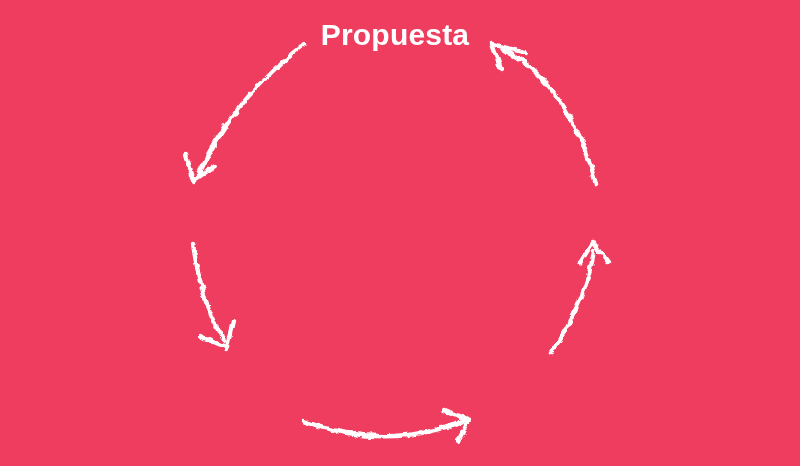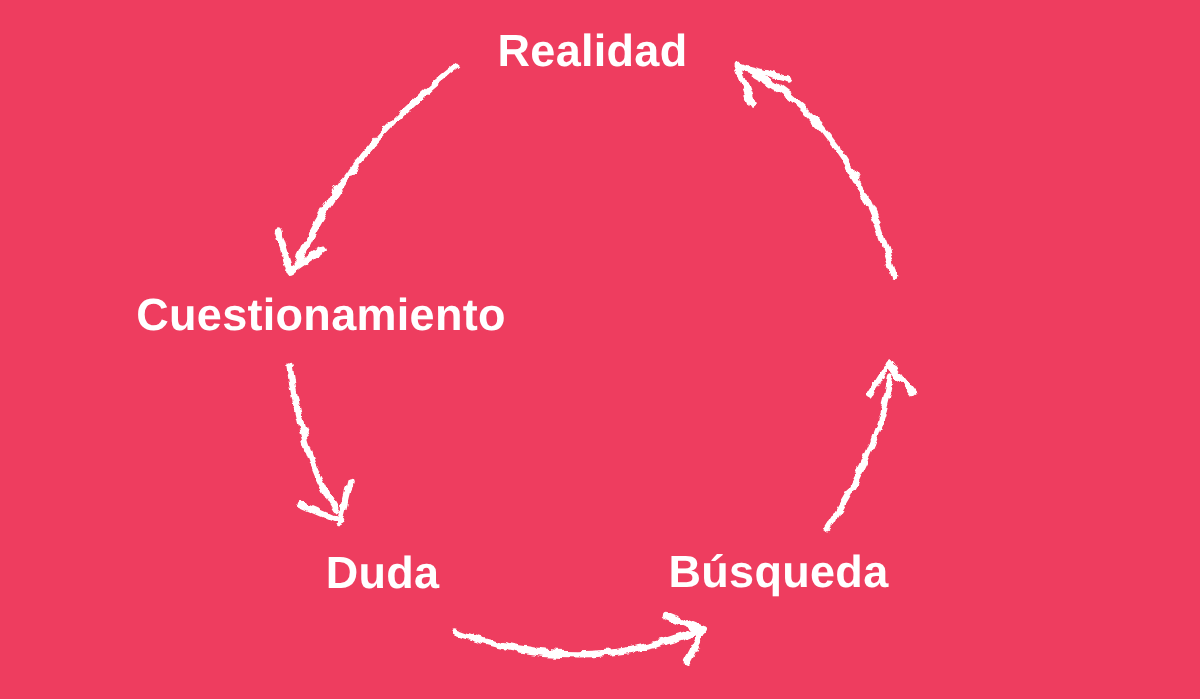--- a/index.html
+++ b/index.html
@@ -75,22 +75,19 @@
 
       <g>
         <path d="M 596 184 Q 570 85 504 50"></path>
         <path d="M 492 44 L 501 69"></path>
         <path d="M 492 44 L 526 53"></path>
       </g>
 
     </g>
   </svg>
 
-  <div class="node-label" style="left:395px; top:17px;">Realidad</div>
-
-  <div class="node-label" style="left:214px; top:193px;">Cuestionamiento</div>
+  <div class="node-label" style="left:395px; top:17px;">Propuesta</div>
 
 
-  <div class="node-label" style="left:255px; top:365px;">Duda</div>
 
-  <div class="node-label" style="left:519px; top:364px;">Búsqueda</div>
+
 
 </div>
 
 </body></html>

